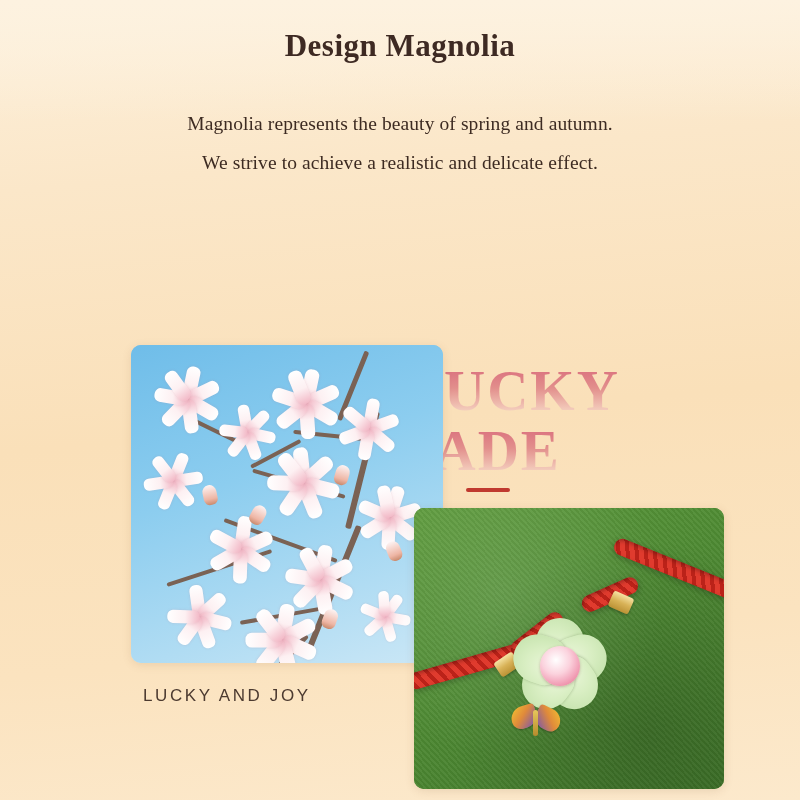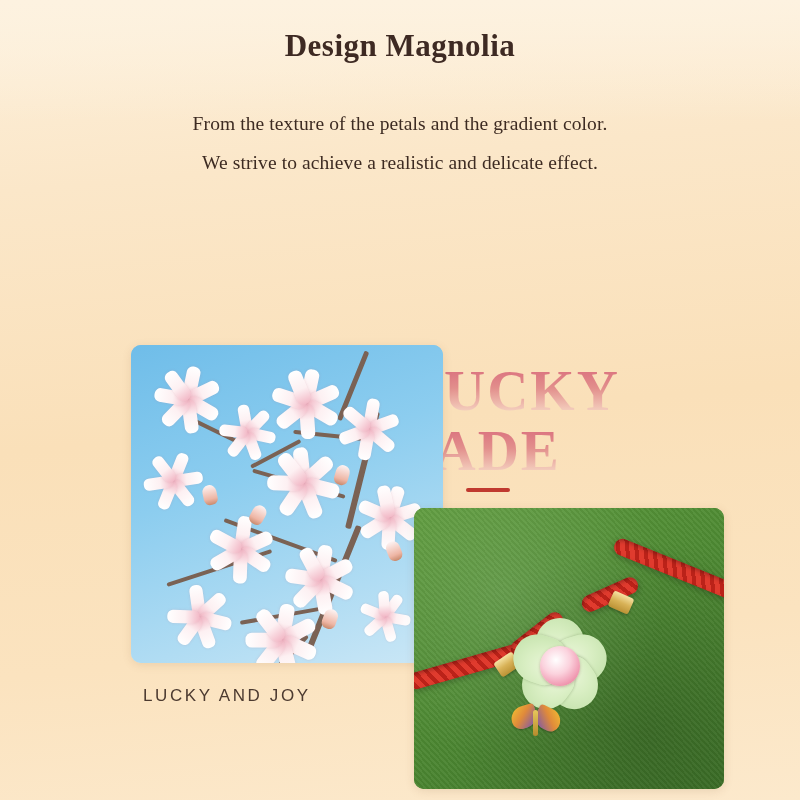--- a/index.html
+++ b/index.html
@@ -247,21 +247,21 @@
   }
 </style>
 </head>
 <body>
 
 <div class="page">
 
   <div class="title">Design Magnolia</div>
 
   <div class="concept">
-    <div class="line">From the texture of the petals and the gradient color.</div>
+    <div class="line">Magnolia represents the beauty of spring and autumn.</div>
     <div class="line">We strive to achieve a realistic and delicate effect.</div>
   </div>
 
   <div class="lucky-wrap">
     <span class="big">LUCKY</span>
     <span class="big second">JADE</span>
   </div>
   <div class="lucky-rule"></div>
 
   <div class="photo-magnolia">

